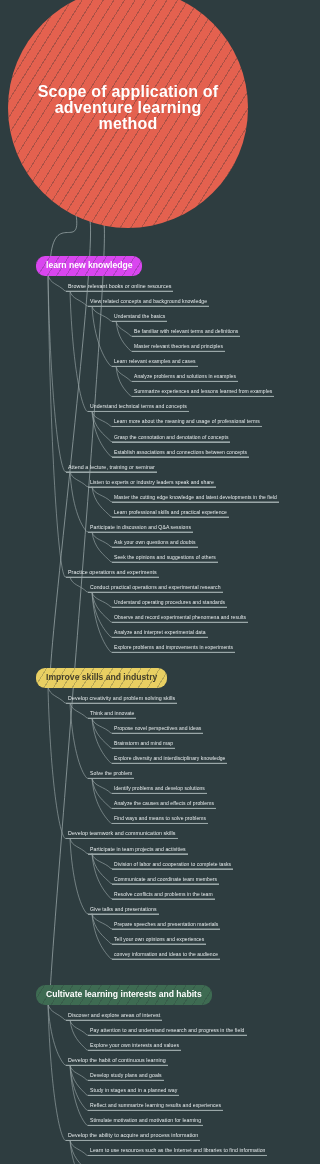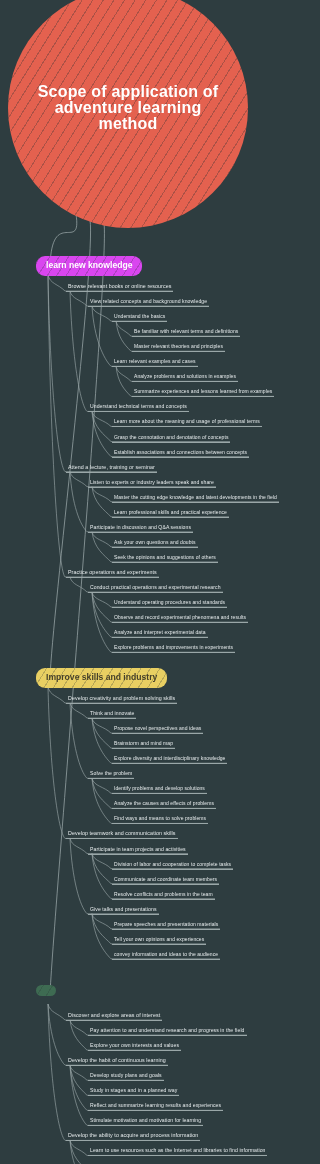--- a/index.html
+++ b/index.html
@@ -236,21 +236,21 @@
       <div class="node lv3" style="left: 112px; top: 815.4px; max-width: 194px;">Find ways and means to solve problems</div>
       <div class="node lv1" style="left: 66px; top: 830.45px; max-width: 240px;">Develop teamwork and communication skills</div>
       <div class="node lv2" style="left: 88px; top: 845.5px; max-width: 218px;">Participate in team projects and activities</div>
       <div class="node lv3" style="left: 112px; top: 860.55px; max-width: 194px;">Division of labor and cooperation to complete tasks</div>
       <div class="node lv3" style="left: 112px; top: 875.6px; max-width: 194px;">Communicate and coordinate team members</div>
       <div class="node lv3" style="left: 112px; top: 890.65px; max-width: 194px;">Resolve conflicts and problems in the team</div>
       <div class="node lv2" style="left: 88px; top: 905.7px; max-width: 218px;">Give talks and presentations</div>
       <div class="node lv3" style="left: 112px; top: 920.75px; max-width: 194px;">Prepare speeches and presentation materials</div>
       <div class="node lv3" style="left: 112px; top: 935.8px; max-width: 194px;">Tell your own opinions and experiences</div>
       <div class="node lv3" style="left: 112px; top: 950.85px; max-width: 194px;">convey information and ideas to the audience</div>
-      <div class="pill c-green" style="left: 36px; top: 985px;"><div class="speckle"></div></div>
+      <div class="pill c-green" style="left: 36px; top: 985px;"><div class="speckle"></div><span class="pilltext">Cultivate learning interests and habits</span></div>
       <div class="node lv1" style="left: 66px; top: 1012px; max-width: 240px;">Discover and explore areas of interest</div>
       <div class="node lv2" style="left: 88px; top: 1027.05px; max-width: 218px;">Pay attention to and understand research and progress in the field</div>
       <div class="node lv2" style="left: 88px; top: 1042.1px; max-width: 218px;">Explore your own interests and values</div>
       <div class="node lv1" style="left: 66px; top: 1057.15px; max-width: 240px;">Develop the habit of continuous learning</div>
       <div class="node lv2" style="left: 88px; top: 1072.2px; max-width: 218px;">Develop study plans and goals</div>
       <div class="node lv2" style="left: 88px; top: 1087.25px; max-width: 218px;">Study in stages and in a planned way</div>
       <div class="node lv2" style="left: 88px; top: 1102.3px; max-width: 218px;">Reflect and summarize learning results and experiences</div>
       <div class="node lv2" style="left: 88px; top: 1117.35px; max-width: 218px;">Stimulate motivation and motivation for learning</div>
       <div class="node lv1" style="left: 66px; top: 1132.4px; max-width: 240px;">Develop the ability to acquire and process information</div>
       <div class="node lv2" style="left: 88px; top: 1147.45px; max-width: 218px;">Learn to use resources such as the Internet and libraries to find information</div>

